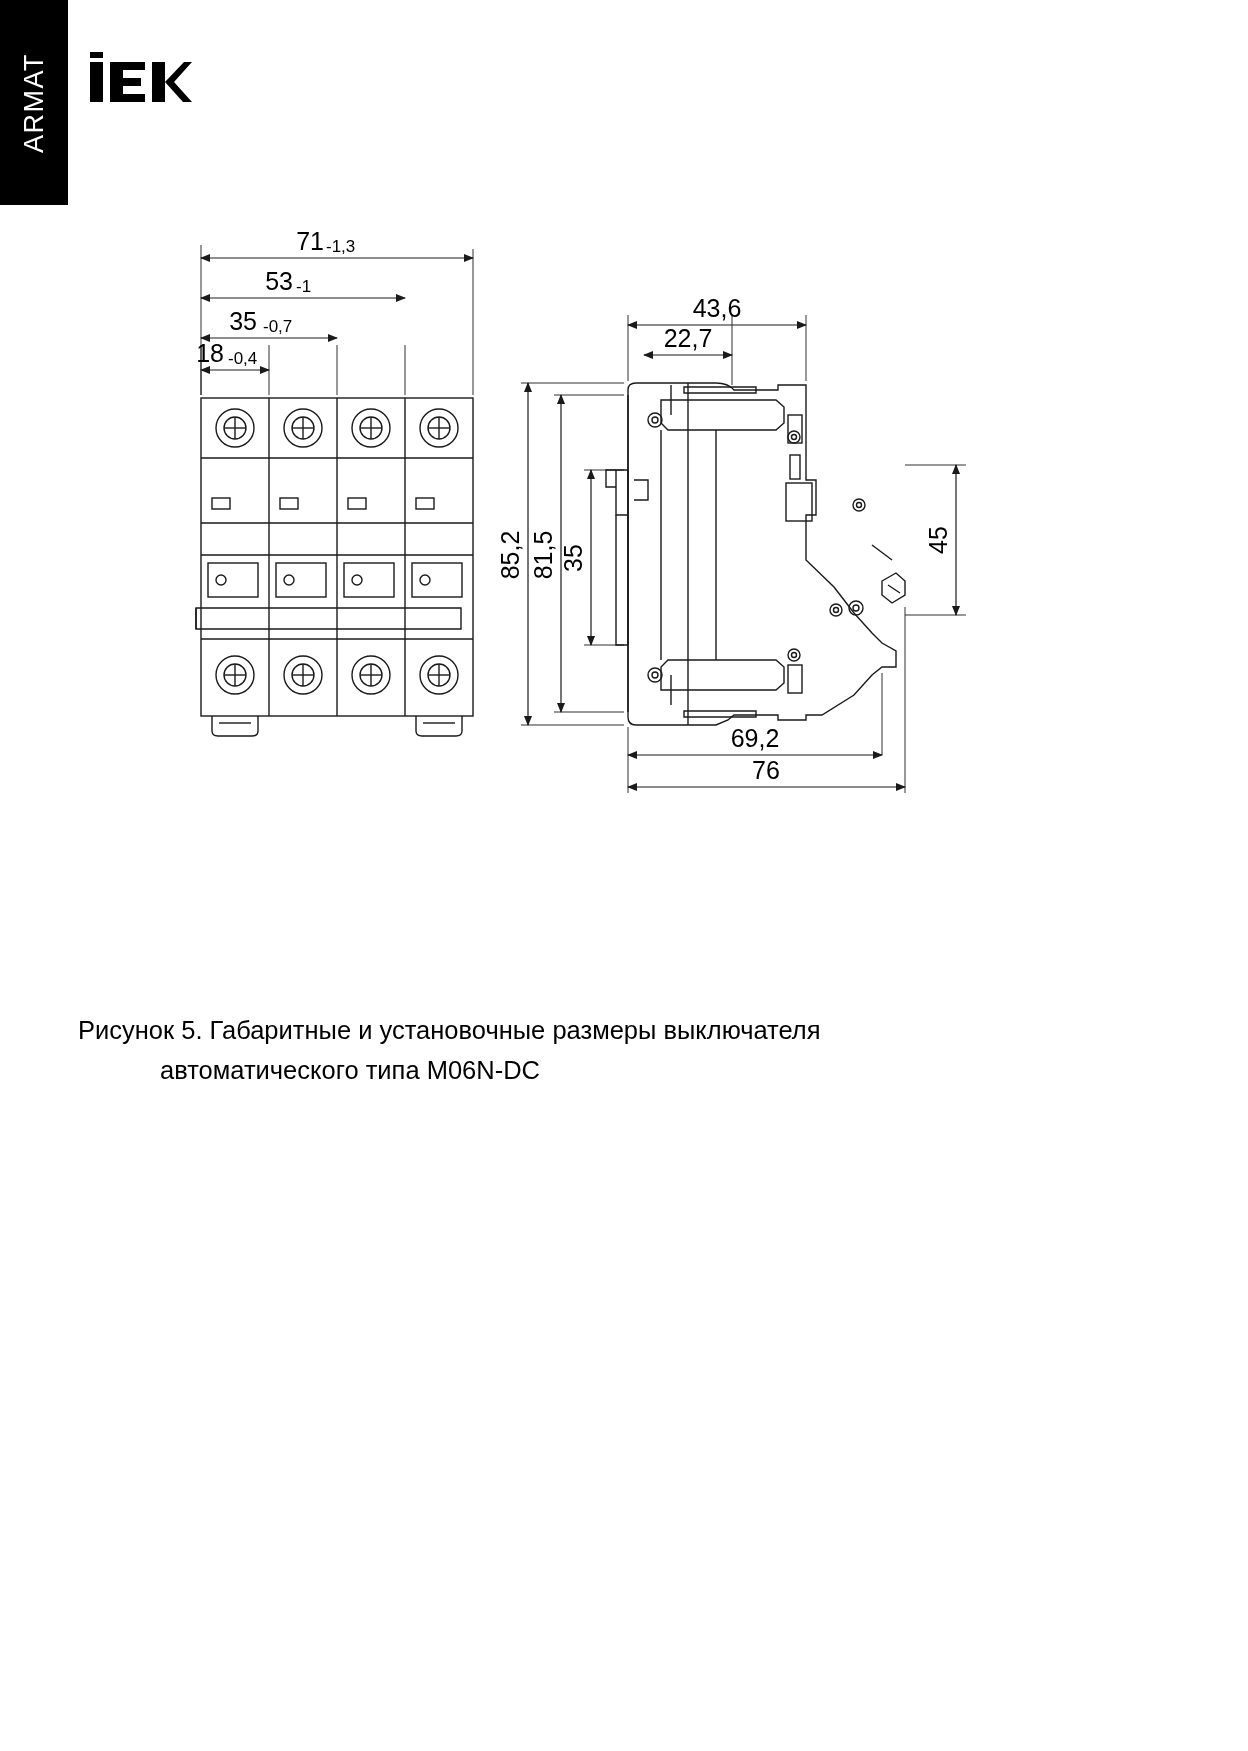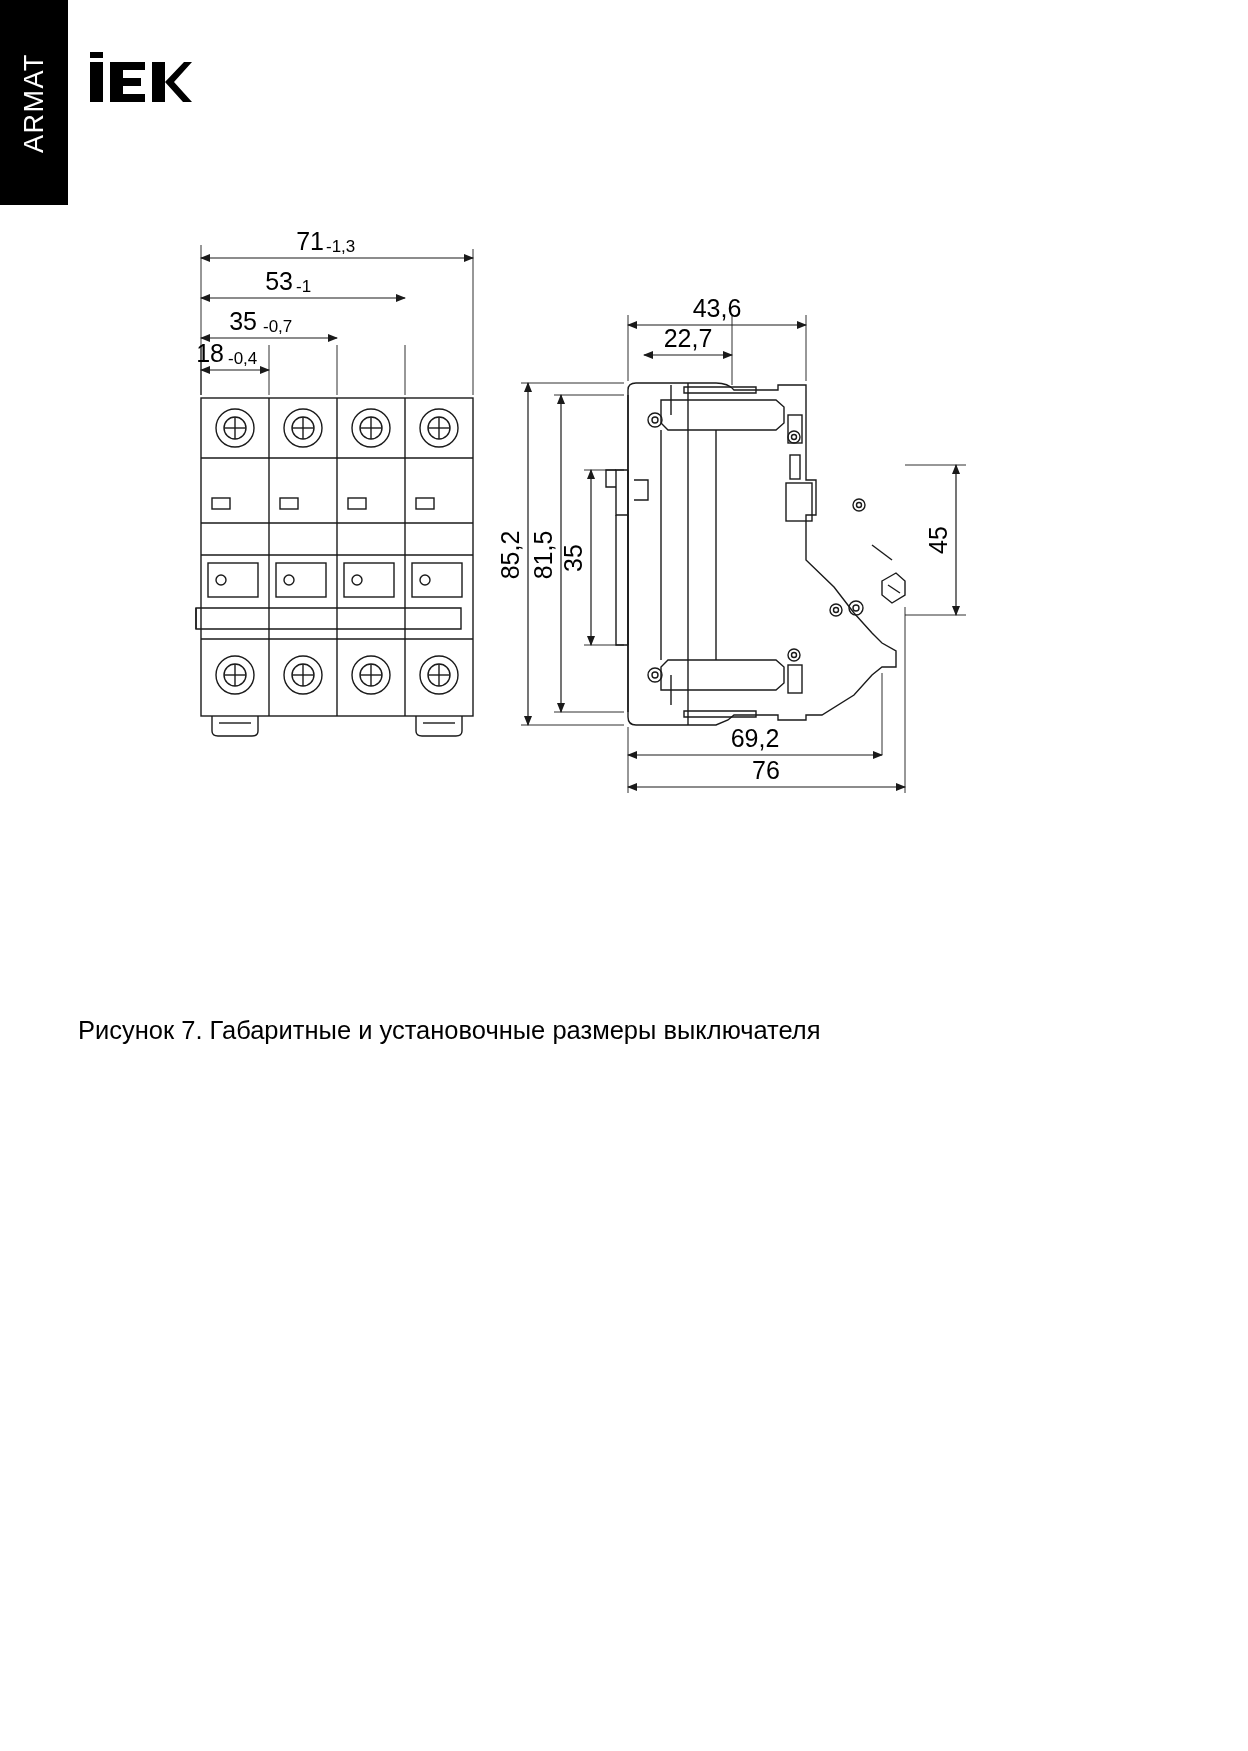--- a/index.html
+++ b/index.html
@@ -352,14 +352,15 @@
     <text x="931" y="325" font-size="25" text-anchor="middle" transform="rotate(-90 931 325)">45</text>
 
     <text x="739" y="532" font-size="25" text-anchor="middle">69,2</text>
 
     <text x="750" y="564" font-size="25" text-anchor="middle">76</text>
   </g>
 </svg>
 </div>
 
 <div class="caption">
-  <span>Рисунок 7. Габаритные и установочные размеры выключателя</span>
+  <span>Рисунок 5. Габаритные и установочные размеры выключателя</span>
+  <span class="line2">автоматического типа M06N-DC</span>
 </div>
 
 </body></html>

